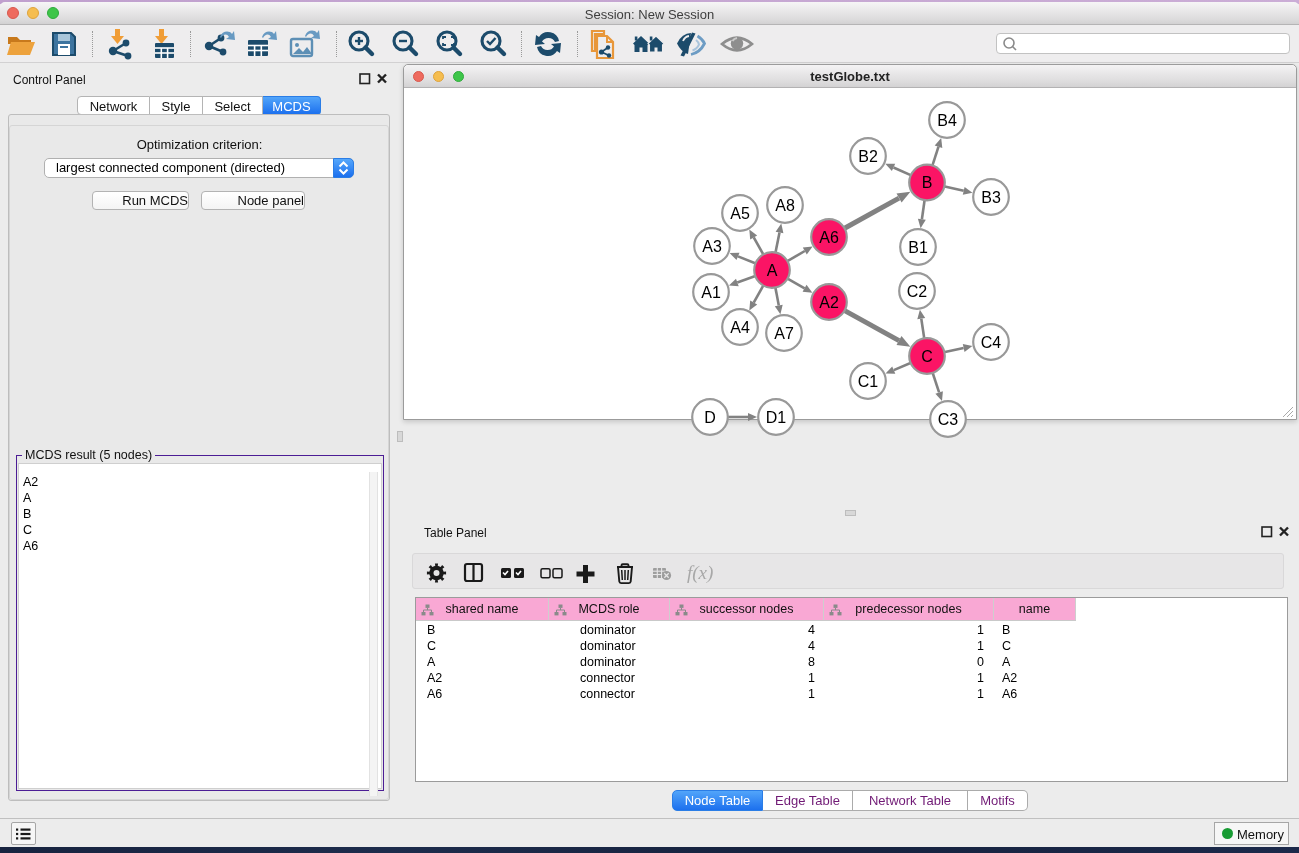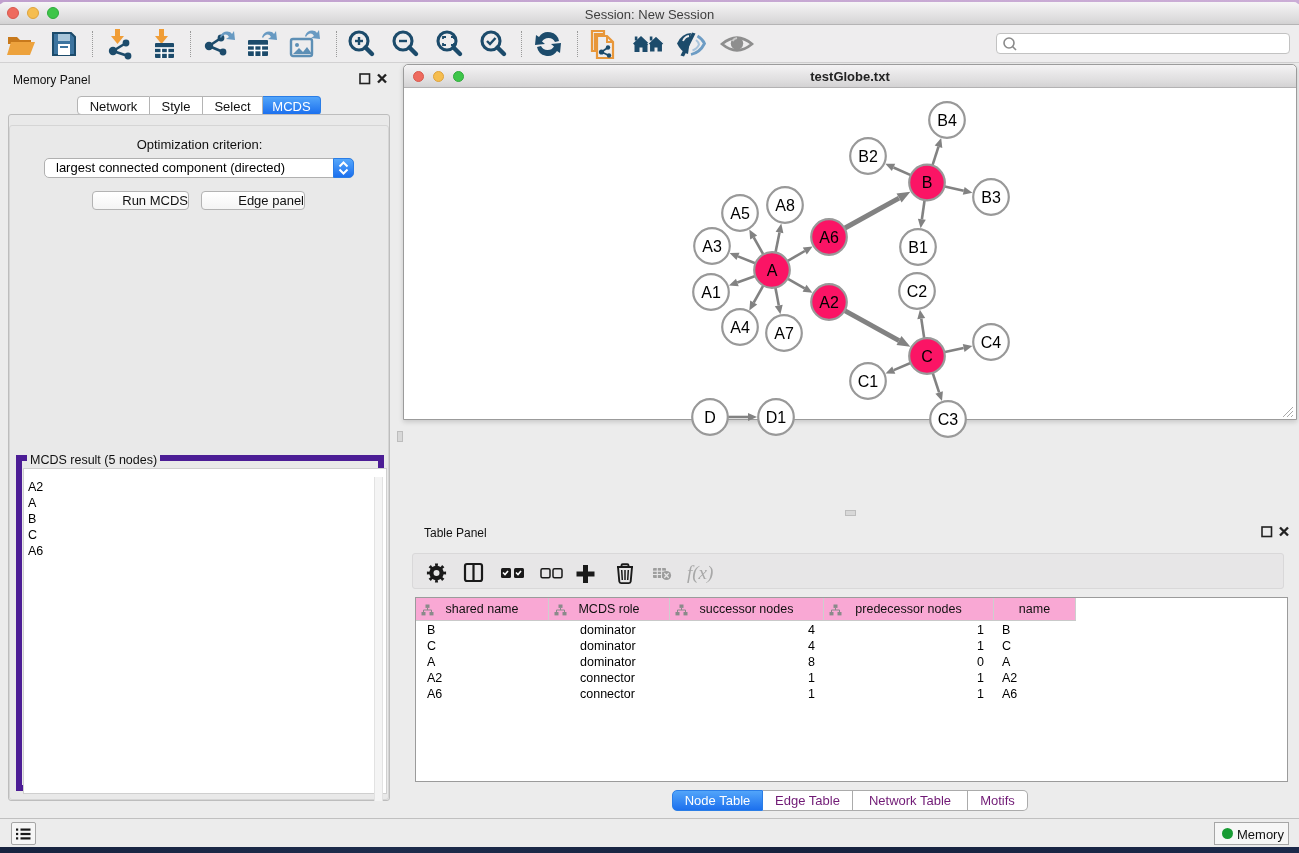--- a/index.html
+++ b/index.html
@@ -10,21 +10,21 @@
 .title{width:100%;text-align:center;top:7px;font-size:13px;color:#3e3e3e}
 .toolbar{left:0;top:25px;width:1299px;height:38px;background:#eeedee;border-bottom:1px solid #d2d1d2}
 .sep{position:absolute;top:31px;height:26px;width:0;border-left:1px dotted #9a9a9a}
 .icon{position:absolute;top:28px}
 .searchbox{left:996px;top:33px;width:294px;height:21px;background:#fff;border:1px solid #c2c2c2;border-radius:4px}
 .cp-h{font-size:12px;color:#111}
 .tab{display:inline-block;height:19px;line-height:19px;font-size:13px;text-align:center;background:#fff;border:1px solid #b4b4b4;border-left:none;color:#111}
 .bluetab{background:linear-gradient(#52a5fa,#1c70ee);color:#fff;border-color:#2a7de6}
 .panelbox{left:8px;top:114px;width:382px;height:687px;background:#e9e9e9;border:1px solid #bdbdbd;border-radius:3px}
 .btn{position:absolute;height:19px;background:linear-gradient(#ffffff,#f4f4f4);border:1px solid #b3b3b3;border-radius:4px;font-size:13px;text-align:right;line-height:17px;color:#111}
-.fs{position:absolute;left:16px;top:455px;width:368px;height:336px;border:6px solid #4c1d95;border-radius:0}
+.fs{position:absolute;left:16px;top:455px;width:368px;height:336px;border:1px solid #4c1d95;border-radius:0}
 .fs-legend{position:absolute;left:5px;top:-8px;background:#e9e9e9;padding:0 3px;font-size:12.5px;color:#111}
 .fs-list{position:absolute;left:1px;top:7px;width:364px;height:326px;background:#fff;border:1px solid #cfcfcf;font-size:12.5px;line-height:16px;padding:10px 0 0 4px;color:#000}
 .sbar{position:absolute;right:3px;top:8px;width:9px;height:324px;background:#f4f4f4;border-left:1px solid #e2e2e2;border-right:1px solid #e2e2e2}
 .iwin{left:403px;top:64px;width:894px;height:356px;background:#fff;border:1px solid #9b9b9b;border-radius:5px 5px 0 0;box-shadow:0 2px 5px rgba(0,0,0,0.16)}
 .iwin-tb{position:absolute;left:0;top:0;width:892px;height:23px;background:linear-gradient(#f4f3f4,#dddcdd 75%,#d3d2d3);border-bottom:1px solid #b3b2b3;border-radius:5px 5px 0 0}
 .itl{border-radius:50%;width:11.5px;height:11.5px;position:absolute;top:5.5px}
 .ititle{width:100%;text-align:center;top:4px;font-size:13px;color:#222;font-weight:bold}
 .tp-toolbar{left:412px;top:553px;width:872px;height:36px;background:#e7e6e7;border:1px solid #d9d8d9;border-radius:3px}
 .tbl{left:415px;top:597px;width:873px;height:185px;background:#fff;border:1px solid #9b9b9b}
 .th{position:absolute;top:598px;height:22px;background:#f9a8d4;border-right:1px solid #cecece;font-size:12.5px;color:#111;text-align:center;line-height:23px}
@@ -164,40 +164,40 @@
     <circle cx="17" cy="15.5" r="6.2" fill="#8e8e8e"></circle>
     <path d="M12.5,13 Q14,10.5 17,10" fill="none" stroke="#c9c9c9" stroke-width="2.2"></path>
   </svg>
 
 <div class="abs searchbox"></div>
 <svg class="abs" style="left:1002px;top:36px" width="18" height="16">
     <circle cx="7" cy="7" r="5" fill="none" stroke="#8a8a8a" stroke-width="1.6"></circle>
     <line x1="10.5" y1="10.5" x2="14" y2="14" stroke="#8a8a8a" stroke-width="1.6"></line>
   </svg>
 
-<div class="abs cp-h" style="left:13px;top:73px">Memory Panel</div>
+<div class="abs cp-h" style="left:13px;top:73px">Control Panel</div>
 <svg class="abs" style="left:359px;top:73px" width="32" height="12">
     <rect x="1" y="1" width="9.5" height="9.5" fill="none" stroke="#222" stroke-width="1.6"></rect>
     <path d="M19,1.5 l8,8 M27,1.5 l-8,8" stroke="#222" stroke-width="2.4"></path>
   </svg>
 <div class="abs" style="left:77px;top:96px">
 <span class="tab" style="width:73px;border-left:1px solid #b4b4b4;border-radius:4px 0 0 4px">Network</span><span class="tab" style="width:53px">Style</span><span class="tab" style="width:60px">Select</span><span class="tab bluetab" style="width:58px;border-radius:0 4px 4px 0">MCDS</span>
 </div>
 <div class="abs panelbox"></div>
 <div class="abs" style="left:9px;top:125px;width:380px;height:675px;background:#e9e9e9;border:1px solid #d5d5d5;border-radius:3px"></div>
 <div class="abs" style="left:0;top:137px;width:399px;text-align:center;font-size:13px;color:#111">Optimization criterion:</div>
 <div class="abs" style="left:44px;top:158px;width:310px;height:20px;background:#fff;border:1px solid #b0b0b0;border-radius:5px"></div>
 <div class="abs" style="left:56px;top:160px;font-size:13px;color:#000">largest connected component (directed)</div>
 <div class="abs" style="left:333px;top:158px;width:21px;height:20px;background:linear-gradient(#55a7fb,#1b6fee);border-radius:0 5px 5px 0;border:1px solid #2a7de6"></div>
 <svg class="abs" style="left:336px;top:161px" width="15" height="14">
     <path d="M3.5,5.5 L7.5,1.5 L11.5,5.5" fill="none" stroke="#fff" stroke-width="2"></path>
     <path d="M3.5,8.5 L7.5,12.5 L11.5,8.5" fill="none" stroke="#fff" stroke-width="2"></path>
   </svg>
 <div class="btn" style="left:92px;top:191px;width:97px">Run MCDS</div>
-<div class="btn" style="left:201px;top:191px;width:104px">Edge panel</div>
+<div class="btn" style="left:201px;top:191px;width:104px">Node panel</div>
 <div class="fs">
     <div class="fs-legend">MCDS result (5 nodes)</div>
     <div class="fs-list">A2<br>A<br>B<br>C<br>A6<div class="sbar"></div></div>
   </div>
 
 <div class="abs" style="left:397px;top:431px;width:6px;height:11px;background:#d8d8d8;border:1px solid #bdbdbd"></div>
 <div class="abs" style="left:845px;top:510px;width:11px;height:6px;background:#d8d8d8;border:1px solid #bdbdbd"></div>
 
 <div class="abs iwin">
 <div class="iwin-tb"></div>

